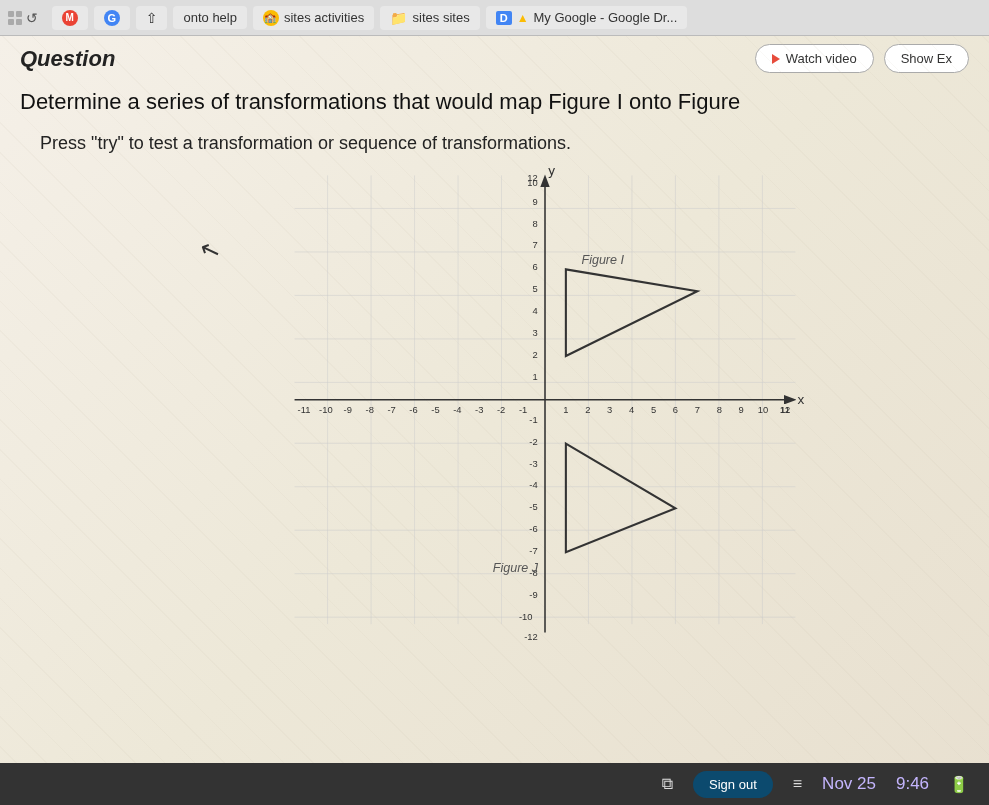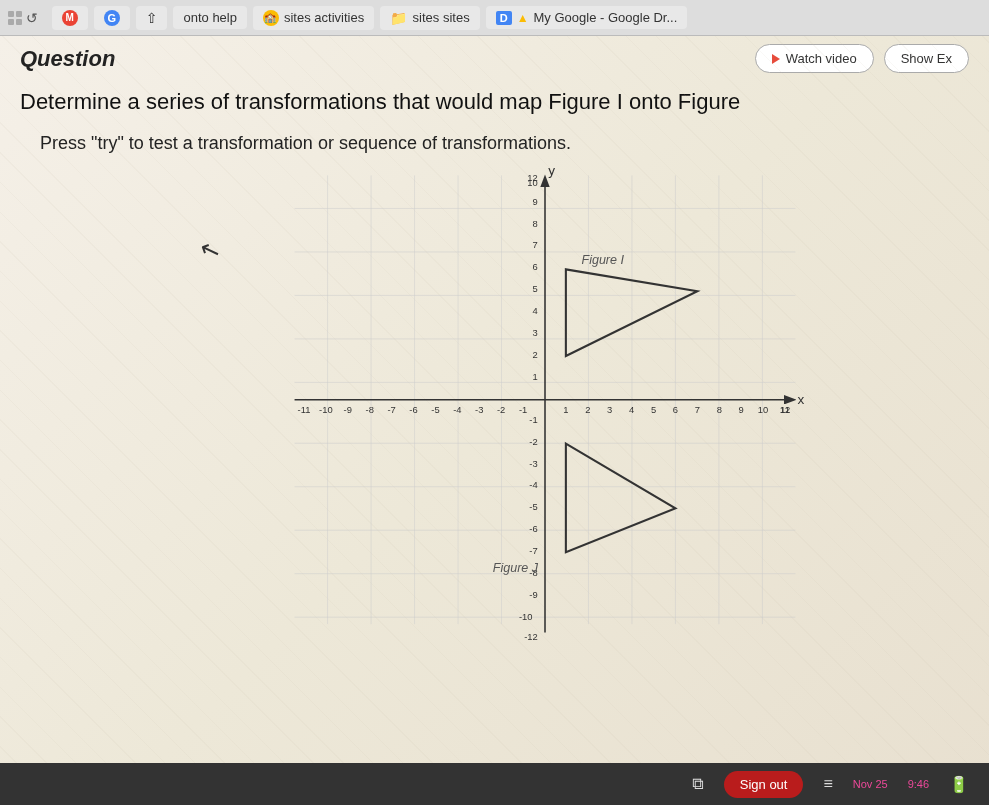--- a/index.html
+++ b/index.html
@@ -162,31 +162,31 @@
       justify-content: flex-end;
       padding: 0 20px;
       gap: 20px;
     }
     .bottom-bar-icons {
       display: flex;
       gap: 16px;
       align-items: center;
     }
     .sign-out-btn {
-      background: #b91c1c;
+      background: #0c4a6e;
       color: white;
       border: none;
       border-radius: 20px;
       padding: 6px 16px;
       font-size: 13px;
       cursor: pointer;
     }
     .bottom-datetime {
-      color: #ec4899;
-      font-size: 11px;
+      color: #c4b5fd;
+      font-size: 17px;
     }
     .bottom-icon {
       color: #ddd;
       font-size: 16px;
     }
 
     .grid-icon {
       display: grid;
       grid-template-columns: 1fr 1fr;
       gap: 2px;

